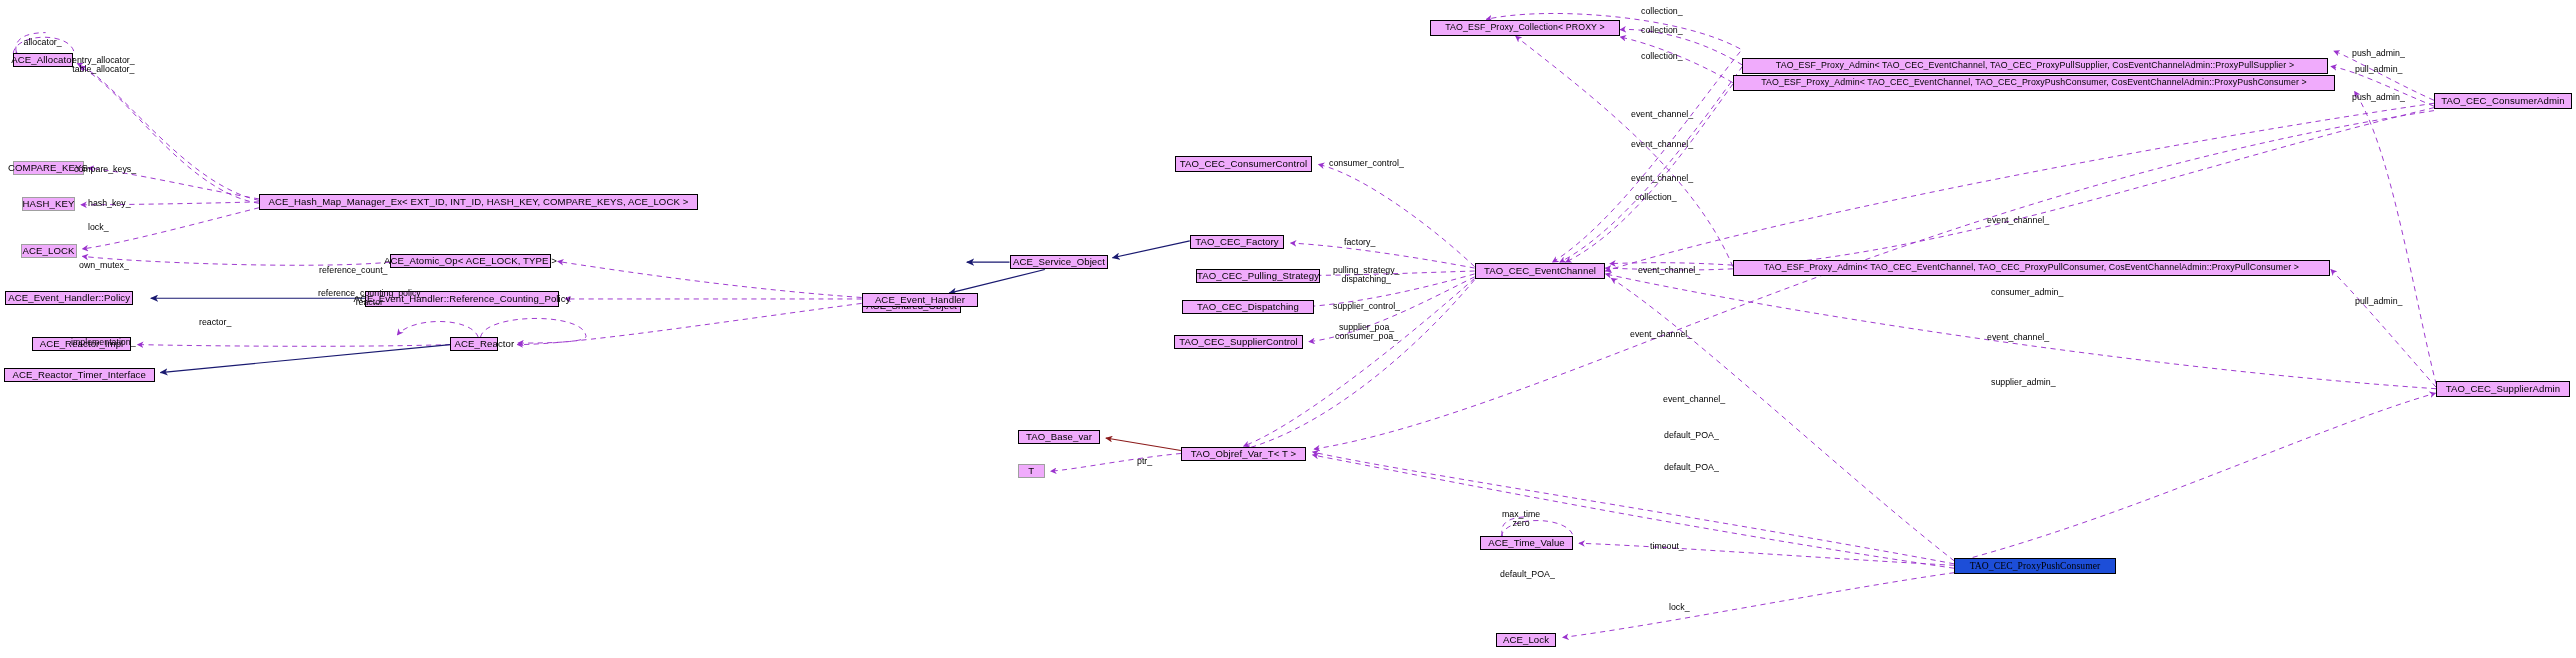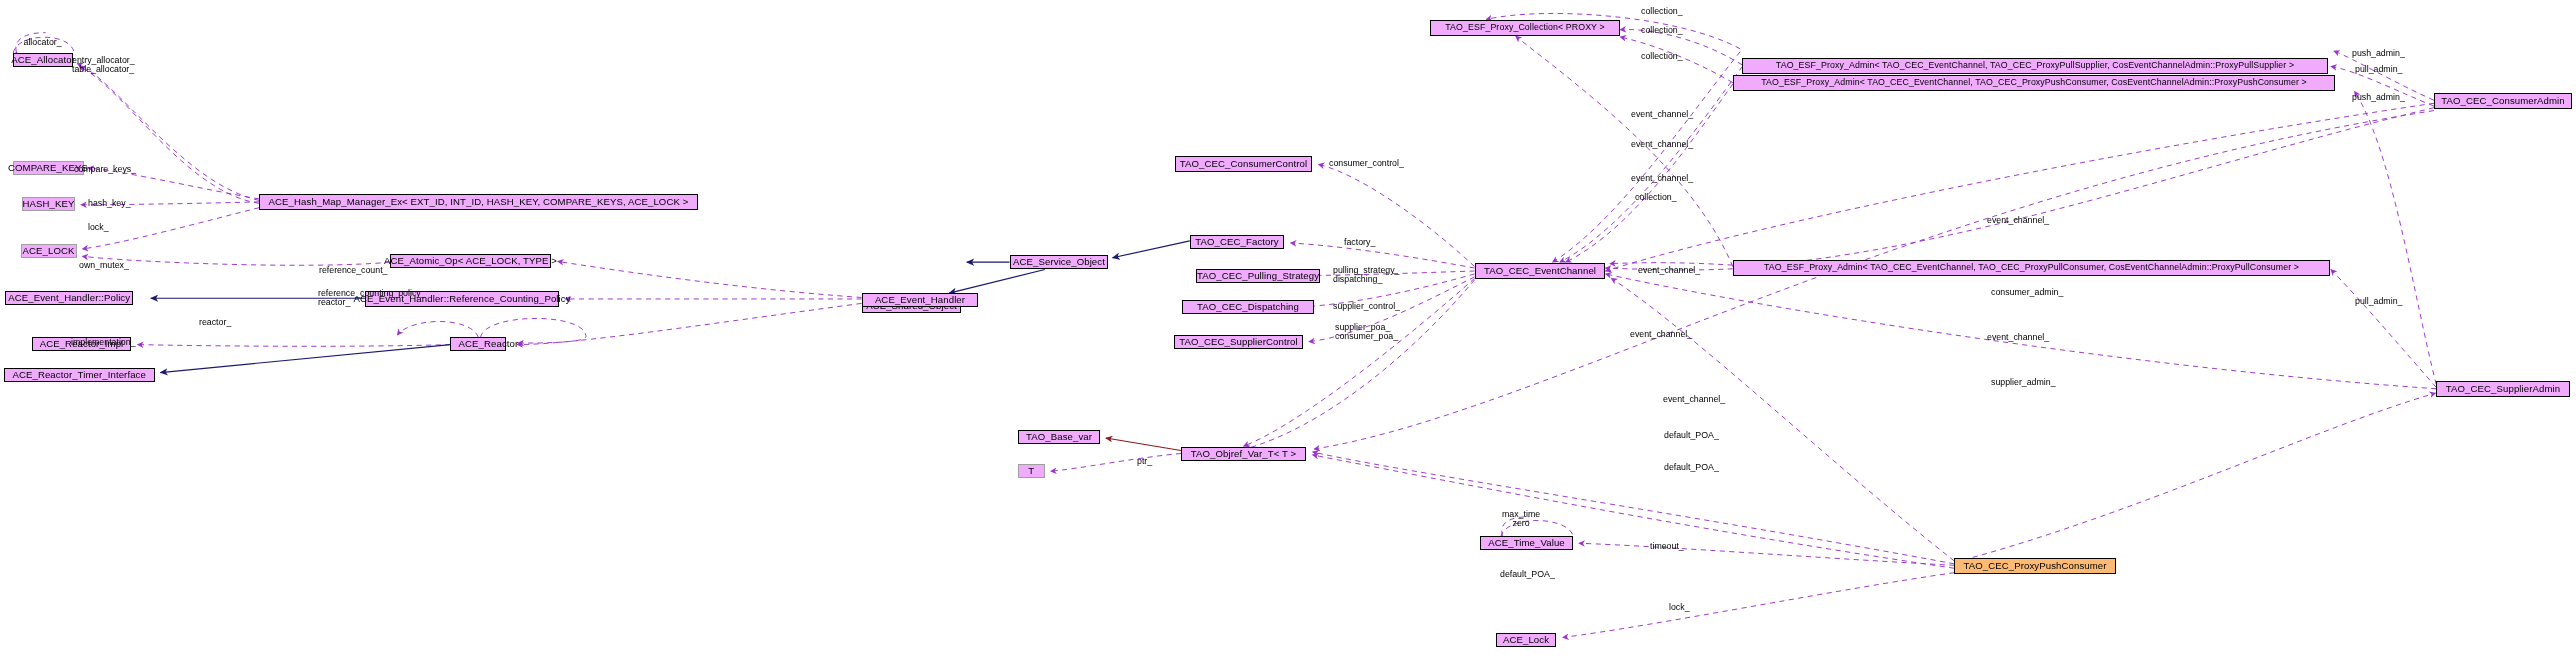--- a/index.html
+++ b/index.html
@@ -35,30 +35,32 @@
     white-space: nowrap;
     font-size: 9.6px;
     line-height: 1;
     padding: 0 5.2px;
     letter-spacing: 0.1px;
   }
   .node.tmpl {
     border: 0.7px solid #a0a0a0;
   }
   .node.current {
-    background: #fdba74;
+    background: #1d4ed8;
     border: 0.7px solid #000000;
+    font-family: Liberation Serif, serif;
   }
   .edge-label {
     position: absolute;
     color: #000000;
     font-size: 8.8px;
     line-height: 8.8px;
     white-space: nowrap;
     background: transparent;
+    text-align: center;
   }
 </style>
 </head>
 <body>
 
 <div id="canvas">
 
   <svg id="edges" viewBox="0 0 3501 895" xmlns="http://www.w3.org/2000/svg">
     <defs>
       <marker id="ahp" markerWidth="9" markerHeight="9" refX="8" refY="4.5" orient="auto" markerUnits="userSpaceOnUse">
@@ -167,21 +169,21 @@
   <div class="node" style="left:13.2px;top:53px;width:60px;height:14px;">ACE_Allocator</div>
   <div class="node tmpl" style="left:12.5px;top:161px;width:71px;height:14px;">COMPARE_KEYS</div>
   <div class="node tmpl" style="left:22px;top:197px;width:53px;height:14px;">HASH_KEY</div>
   <div class="node tmpl" style="left:20.6px;top:244px;width:56px;height:14px;">ACE_LOCK</div>
   <div class="node" style="left:5.2px;top:291px;width:128px;height:14px;">ACE_Event_Handler::Policy</div>
   <div class="node" style="left:32px;top:337px;width:99px;height:14px;">ACE_Reactor_Impl</div>
   <div class="node" style="left:3.7px;top:368px;width:151px;height:14px;">ACE_Reactor_Timer_Interface</div>
   <div class="node" style="left:259px;top:194px;width:439px;height:15.5px;">ACE_Hash_Map_Manager_Ex&lt; EXT_ID, INT_ID, HASH_KEY, COMPARE_KEYS, ACE_LOCK &gt;</div>
   <div class="node" style="left:390px;top:254px;width:161px;height:14px;">ACE_Atomic_Op&lt; ACE_LOCK, TYPE &gt;</div>
   <div class="node" style="left:365px;top:291px;width:194px;height:15.5px;">ACE_Event_Handler::Reference_Counting_Policy</div>
-  <div class="node" style="left:450px;top:337px;width:56px;height:14px;padding-left:26px;">ACE_Reactor</div>
+  <div class="node" style="left:450px;top:337px;width:48px;height:14px;padding-left:26px;">ACE_Reactor</div>
   <div class="node" style="left:862px;top:255px;width:99px;height:14px;margin-top:44px;">ACE_Shared_Object</div>
   <div class="node" style="left:1010px;top:255px;width:98px;height:14px;">ACE_Service_Object</div>
   <div class="node" style="left:862px;top:293px;width:116px;height:14px;">ACE_Event_Handler</div>
   <div class="node" style="left:1175px;top:156px;width:137px;height:15.5px;">TAO_CEC_ConsumerControl</div>
   <div class="node" style="left:1190px;top:235px;width:94px;height:14px;">TAO_CEC_Factory</div>
   <div class="node" style="left:1173px;top:269px;width:124px;height:14px;margin-left:23px;">TAO_CEC_Pulling_Strategy</div>
   <div class="node" style="left:1182px;top:300px;width:132px;height:14px;">TAO_CEC_Dispatching</div>
   <div class="node" style="left:1174px;top:335px;width:129px;height:14px;">TAO_CEC_SupplierControl</div>
   <div class="node" style="left:1475px;top:263px;width:130px;height:15.5px;">TAO_CEC_EventChannel</div>
   <div class="node" style="left:1430px;top:20px;width:190px;height:15.5px;font-size:8.8px;">TAO_ESF_Proxy_Collection&lt; PROXY &gt;</div>

